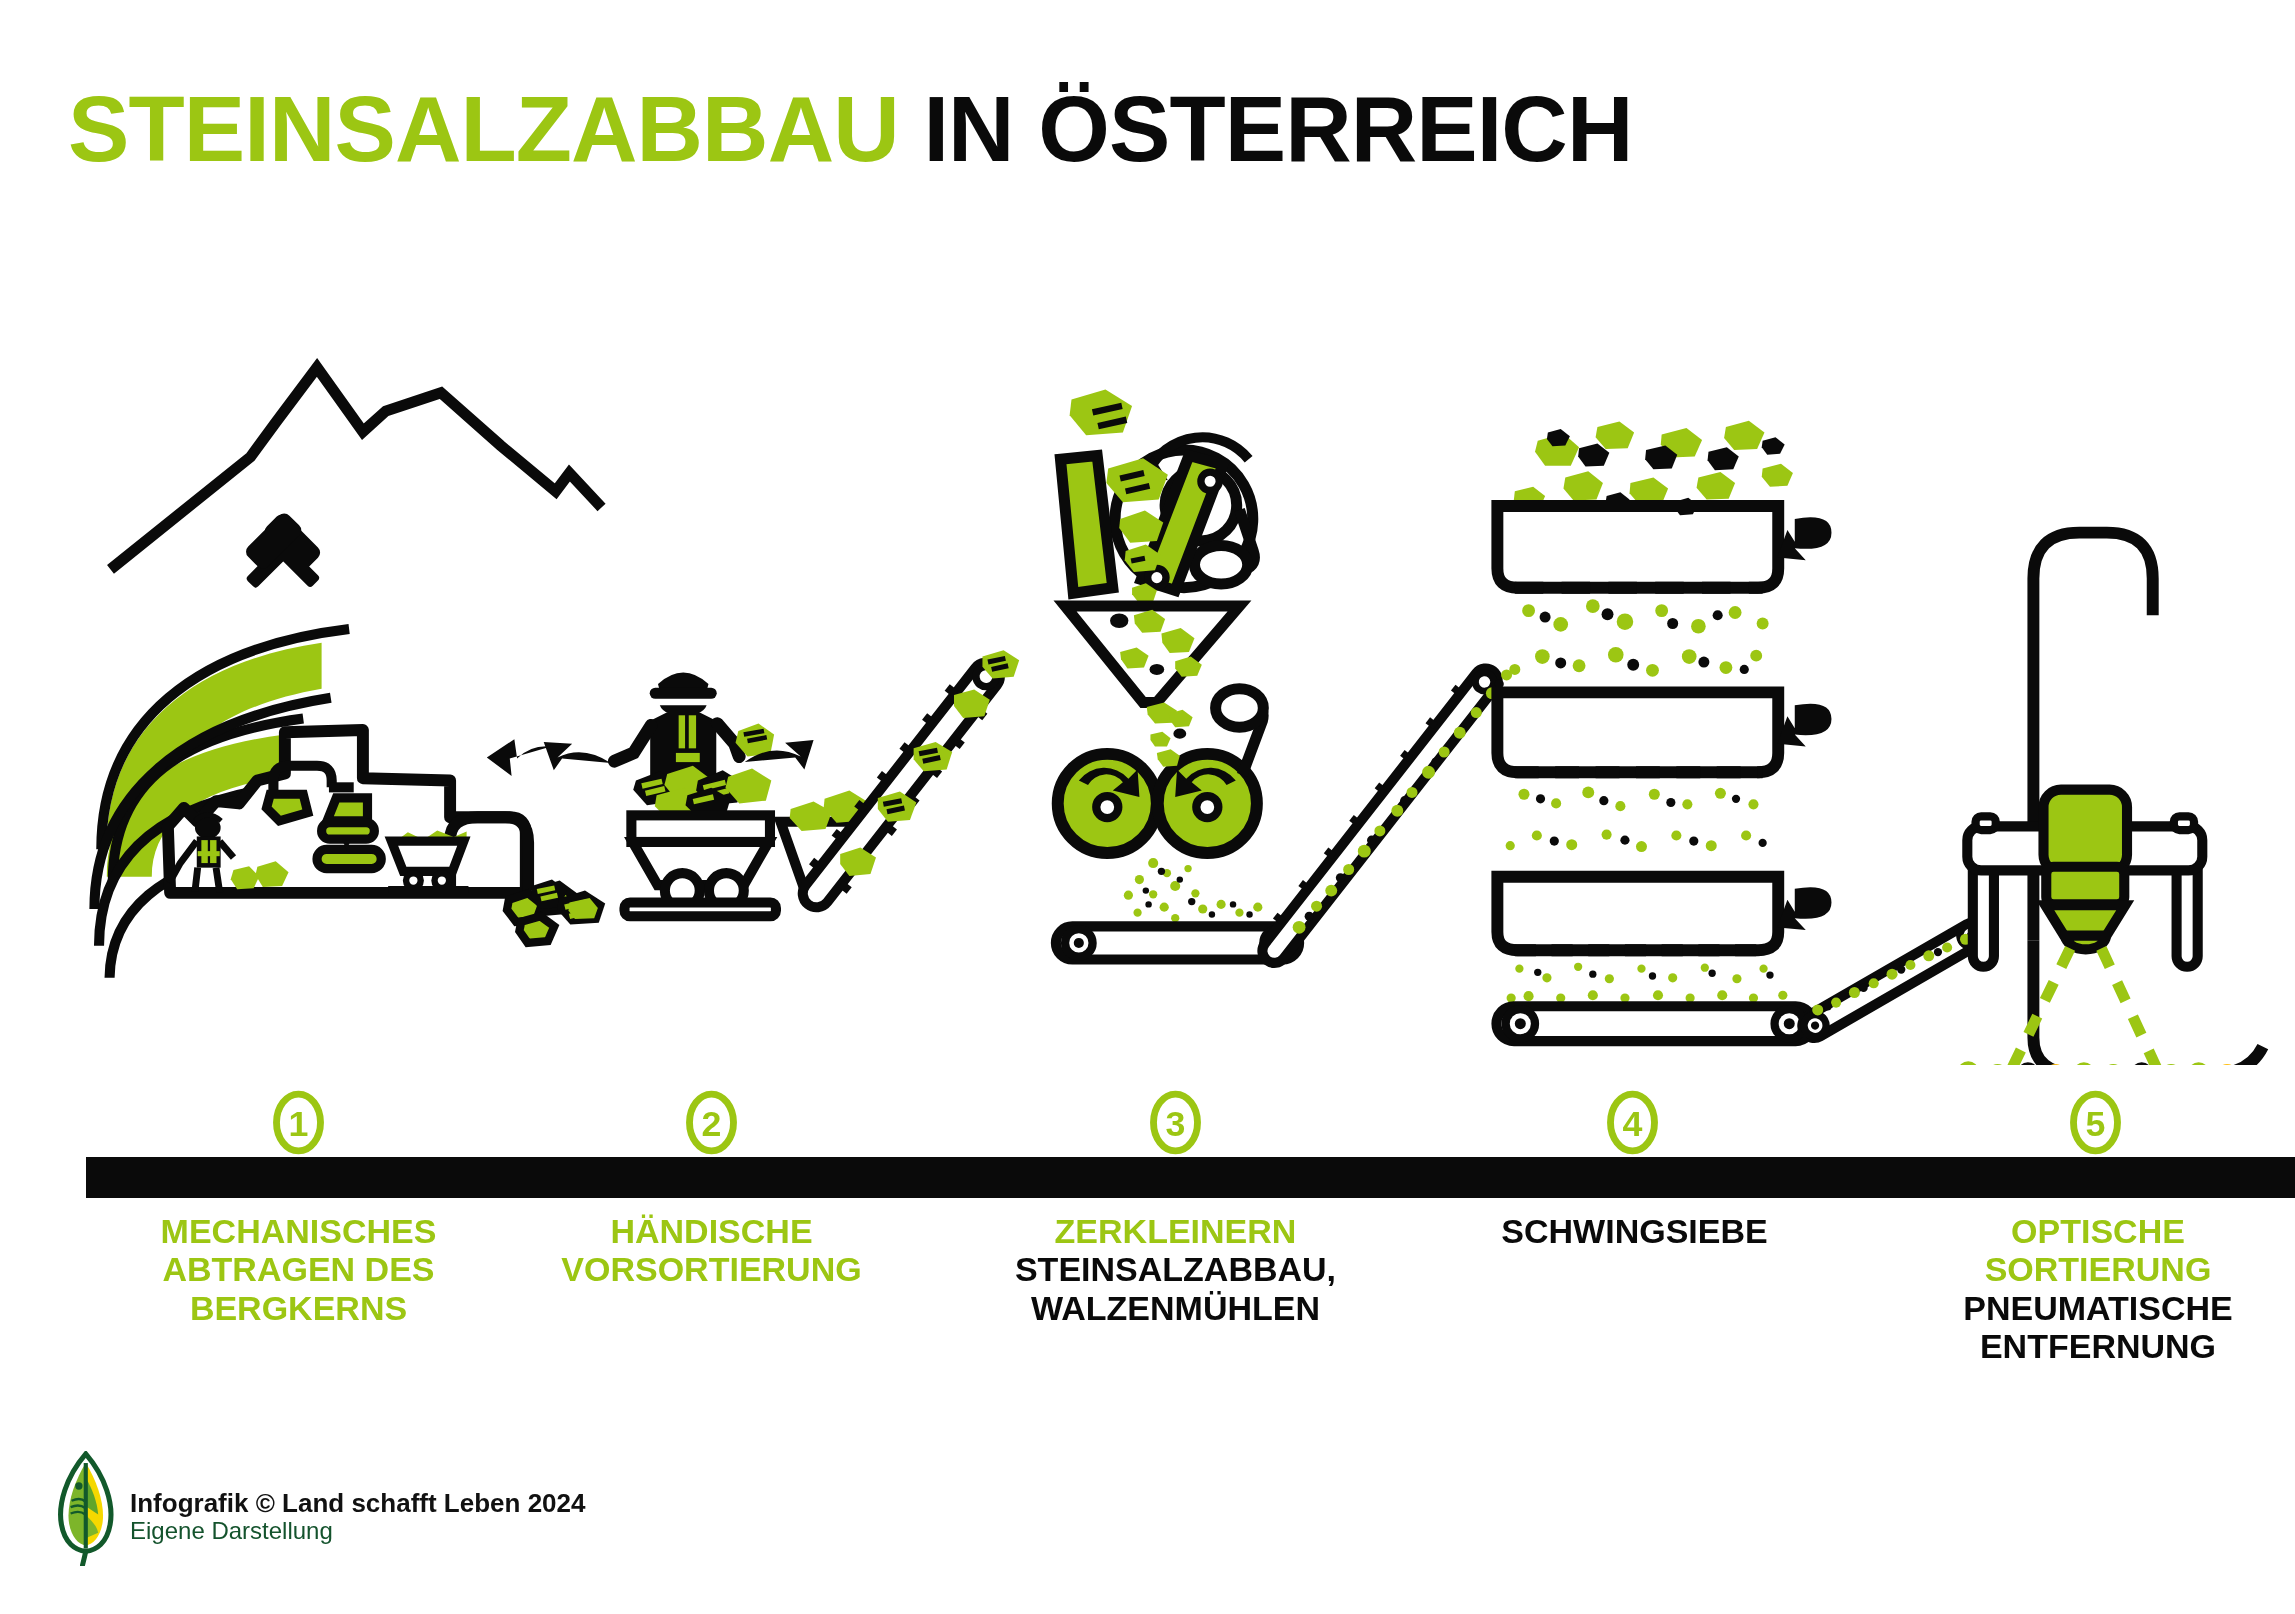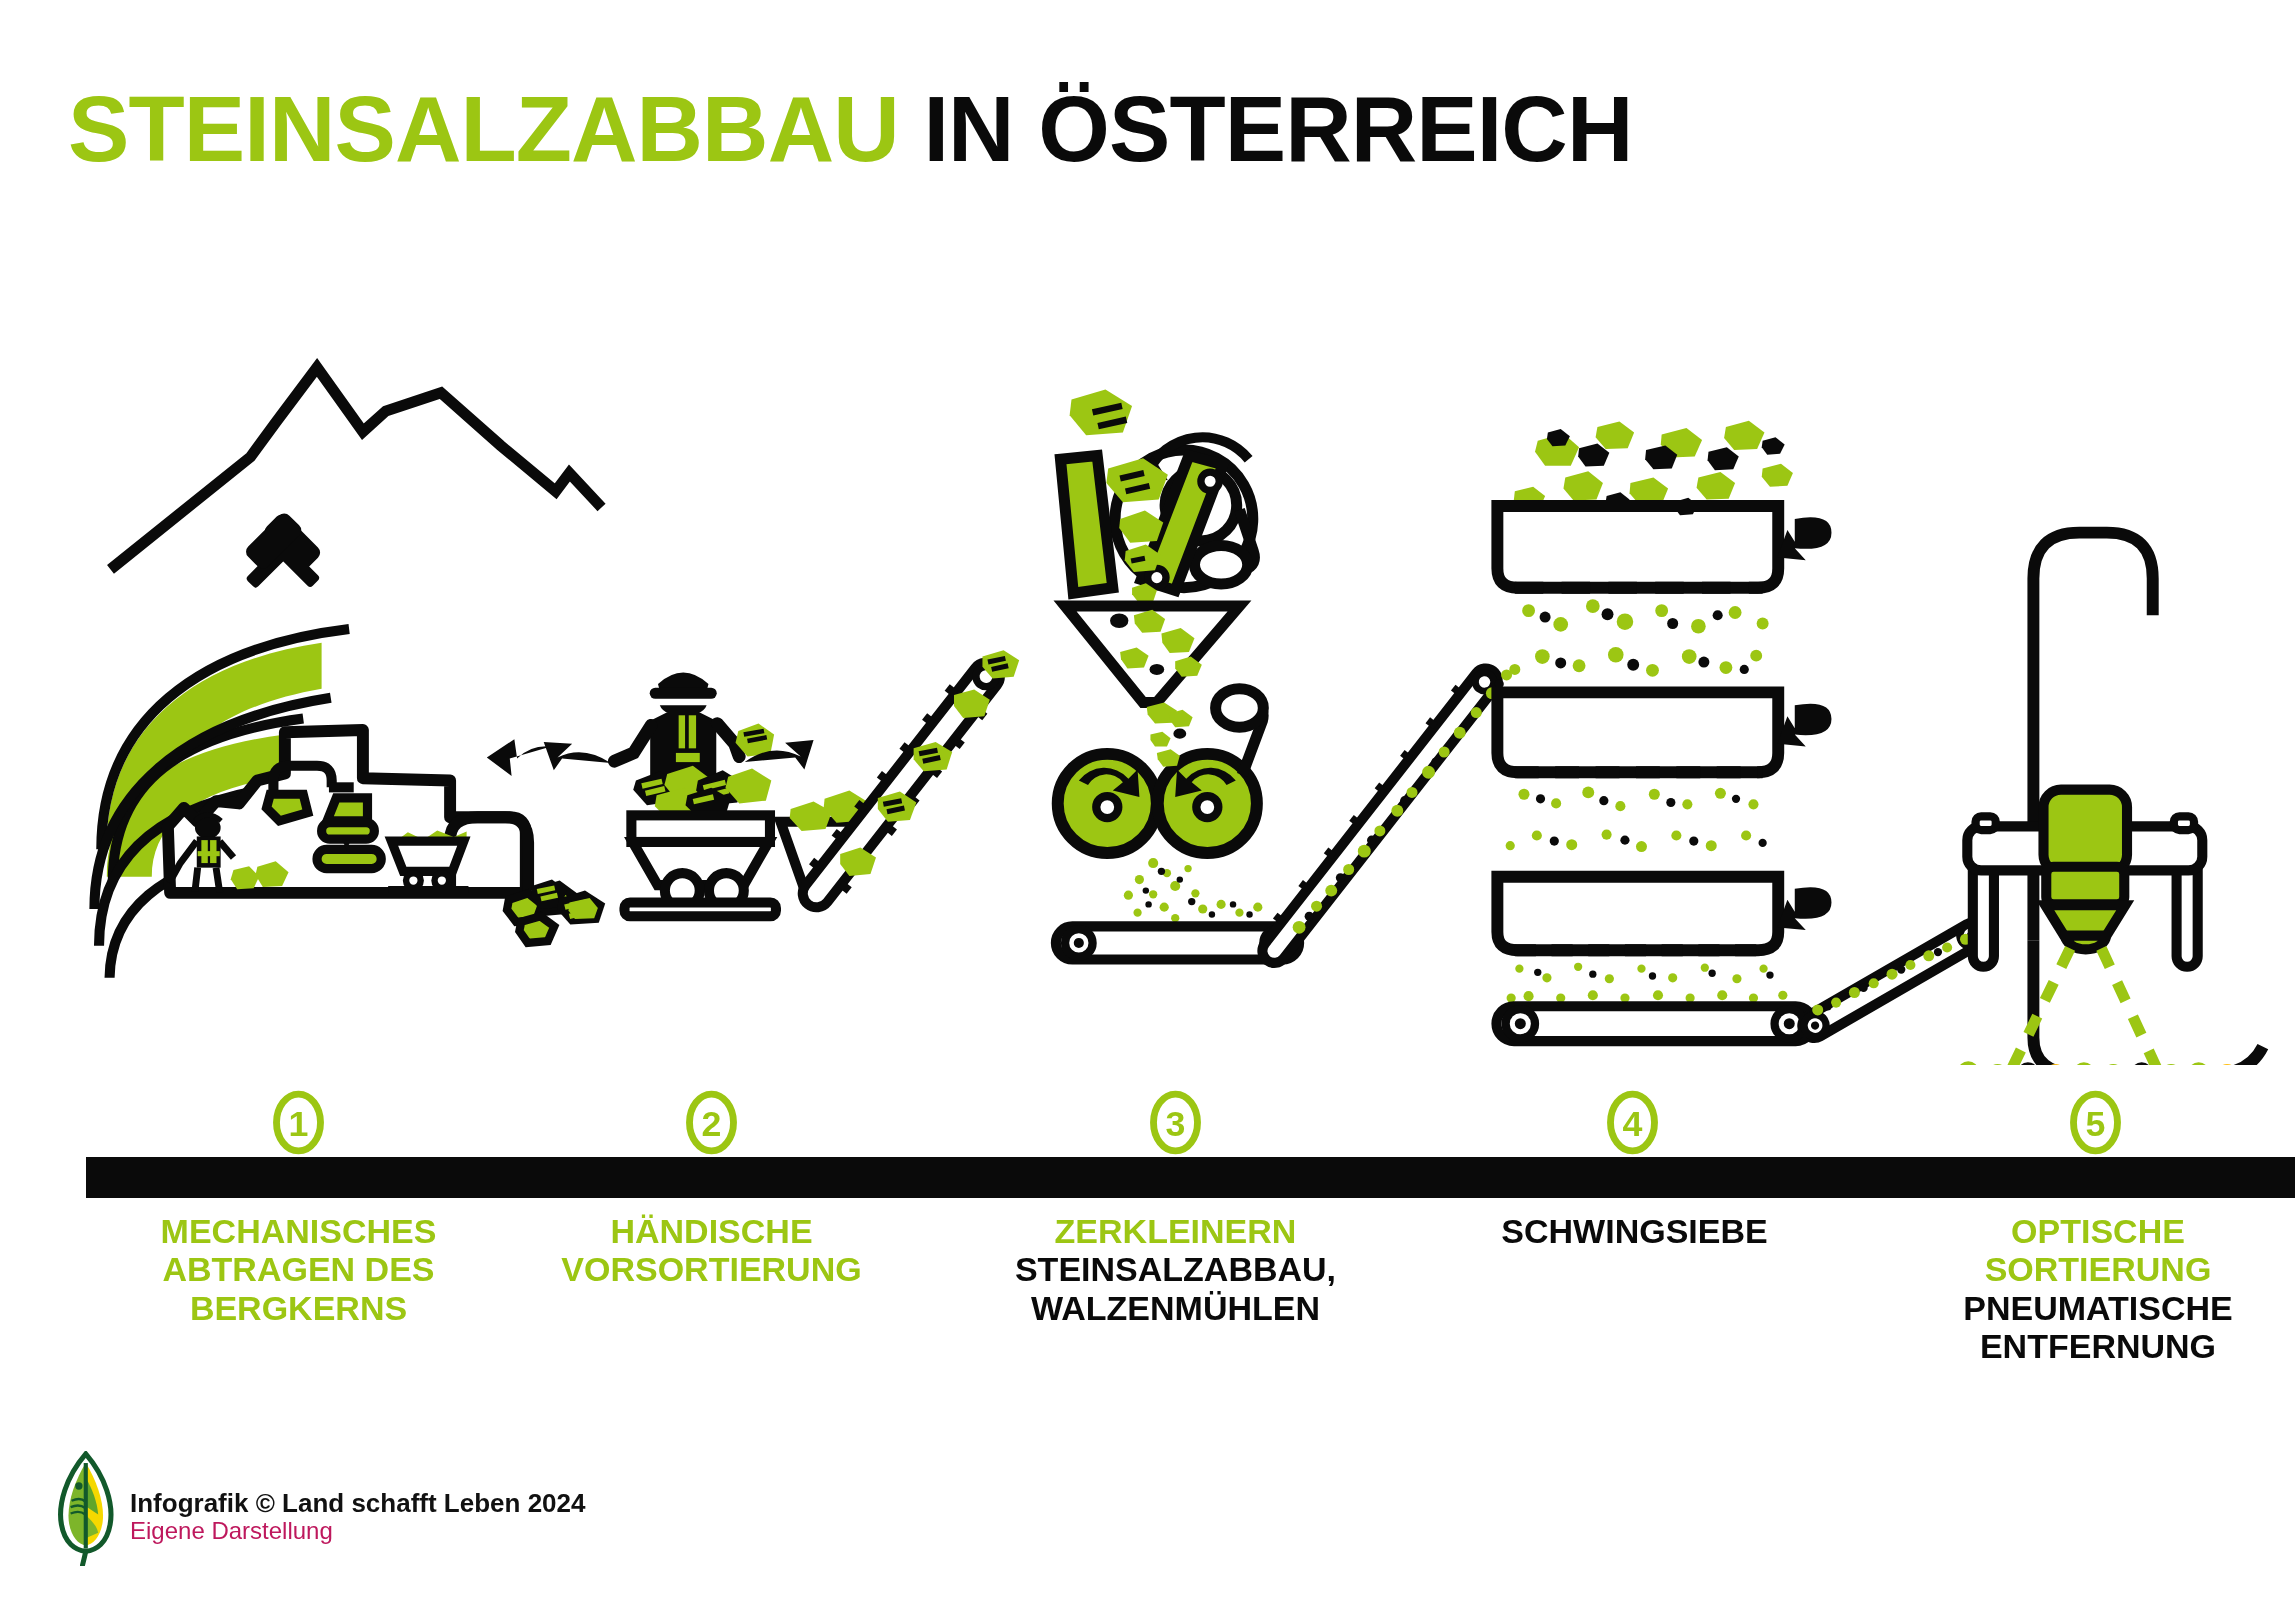--- a/index.html
+++ b/index.html
@@ -29,21 +29,21 @@
   .steplabel .green{color:#9CC613;font-weight:bold;font-size:34px;
                     letter-spacing:0px;display:block;text-align:center;}
   .steplabel .black{color:#0A0A0A;font-weight:bold;font-size:34px;
                     letter-spacing:0px;display:block;}
 
   
   #footer{position:absolute;left:55px;top:1451px;display:flex;align-items:center;}
   #footer-logo{width:62px;height:115px;flex:0 0 auto;}
   #footer-txt{margin-left:13px;margin-top:17.4px;}
   #footer-line1{font-size:26px;font-weight:bold;color:#111;line-height:1.12;white-space:nowrap;}
-  #footer-line2{font-size:24px;font-weight:normal;color:#be185d;line-height:1.12;white-space:nowrap;}
+  #footer-line2{font-size:24px;font-weight:normal;color:#14532d;line-height:1.12;white-space:nowrap;}
 </style>
 </head>
 <body>
 
 <div id="title"><span class="g">STEINSALZABBAU</span> <span class="k">IN ÖSTERREICH</span></div>
 
 <div id="stage">
 <svg viewBox="0 0 6250 1680" xmlns="http://www.w3.org/2000/svg">
   <defs>
     <g id="cleatConv">

